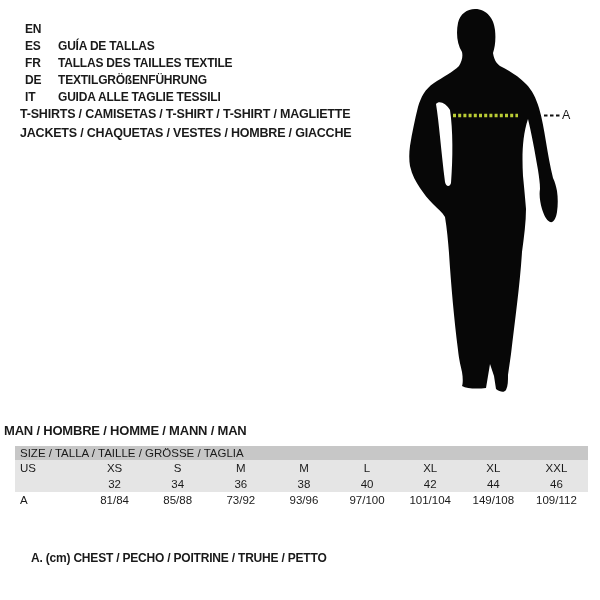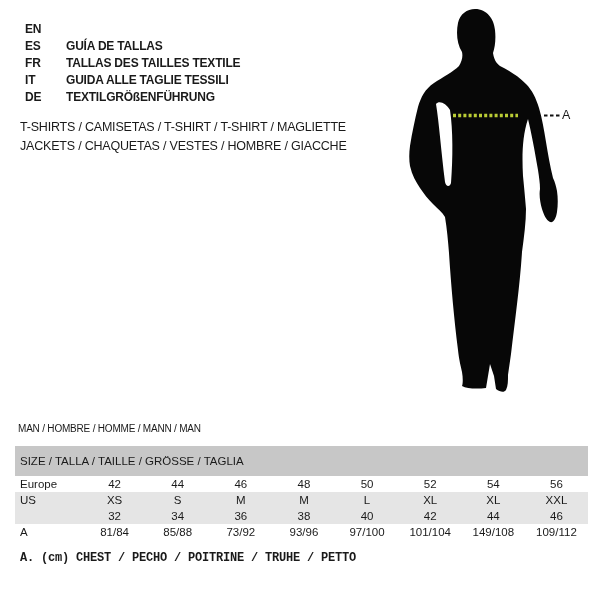--- a/index.html
+++ b/index.html
@@ -3,67 +3,67 @@
 <meta charset="utf-8">
 <style>
   * { margin:0; padding:0; box-sizing:border-box; }
   html,body { background:#fff; }
   .page {
     position:relative; width:600px; height:600px; background:#ffffff;
     font-family:"Liberation Sans", sans-serif; color:#1a1a1a; overflow:hidden;
   }
   
   .lang-list { position:absolute; top:21px; left:25px; }
-  .lang-row { display:flex; line-height:17px; font-size:12px; font-weight:bold; letter-spacing:-0.2px;gap:8px; }
+  .lang-row { display:flex; line-height:17px; font-size:12px; font-weight:bold; letter-spacing:-0.2px; }
   .lang-code { width:33px; }
   
-  .categories { position:absolute; top:118px; left:20px; font-size:12.5px; font-weight:normal; line-height:18.5px; letter-spacing:-0.2px; }
+  .categories { position:absolute; top:105px; left:20px; font-size:12.5px; font-weight:bold; line-height:18.5px; letter-spacing:-0.2px; }
   
   .figure { position:absolute; top:0; left:390px; width:210px; height:400px; }
   .figure svg { display:block; }
   .measure-label { position:absolute; top:108px; left:172px; font-size:12.5px; letter-spacing:0; }
   
-  .man-heading { position:absolute; top:423px; left:18px; font-size:10px; font-weight:normal; letter-spacing:-0.2px; }
+  .man-heading { position:absolute; top:423px; left:4px; font-size:13px; font-weight:bold; letter-spacing:-0.2px; }
   
   .size-table {
     position:absolute; top:446px; left:15px; width:573px;
     border-collapse:collapse; table-layout:fixed; font-size:11.5px;
   }
   .size-table col.label-col { width:68px; }
   .size-table td { padding:0; vertical-align:middle; text-align:center; height:16px; }
   .size-table td.row-label { text-align:left; padding-left:5px; }
-  .size-table tr.thead td { background:#c7c7c7; text-align:left; padding-left:5px; height:30px; }
+  .size-table tr.thead td { background:#c7c7c7; text-align:left; padding-left:5px; height:14px; }
   .size-table tr.shaded td { background:#e5e5e5; }
   
-  .footnote { position:absolute; top:551px; left:20px; font-size:12px; font-weight:bold; letter-spacing:-0.2px;font-family:Liberation Mono, monospace; }
+  .footnote { position:absolute; top:551px; left:31px; font-size:12px; font-weight:bold; letter-spacing:-0.2px; }
 </style>
 </head>
 <body>
 
 <div class="page">
 
   <div class="lang-list">
     <div class="lang-row">
       <span class="lang-code">EN</span>
     </div>
     <div class="lang-row">
       <span class="lang-code">ES</span>
       <span class="lang-title">GUÍA DE TALLAS</span>
     </div>
     <div class="lang-row">
       <span class="lang-code">FR</span>
       <span class="lang-title">TALLAS DES TAILLES TEXTILE</span>
     </div>
     <div class="lang-row">
+      <span class="lang-code">DE</span>
+      <span class="lang-title">TEXTILGRÖßENFÜHRUNG</span>
+    </div>
+    <div class="lang-row">
       <span class="lang-code">IT</span>
       <span class="lang-title">GUIDA ALLE TAGLIE TESSILI</span>
-    </div>
-    <div class="lang-row">
-      <span class="lang-code">DE</span>
-      <span class="lang-title">TEXTILGRÖßENFÜHRUNG</span>
     </div>
   </div>
 
   <div class="categories">
     <div>T-SHIRTS / CAMISETAS / T-SHIRT / T-SHIRT / MAGLIETTE</div>
     <div>JACKETS / CHAQUETAS / VESTES / HOMBRE / GIACCHE</div>
   </div>
 
   <div class="figure">
     <svg width="210" height="400" viewBox="0 0 210 400">
@@ -134,31 +134,20 @@
         <col>
         <col>
         <col>
         <col>
         <col>
     </colgroup>
     <tbody>
       <tr class="thead">
         <td colspan="9">SIZE / TALLA / TAILLE / GRÖSSE / TAGLIA</td>
       </tr>
-      <tr>
-        <td class="row-label">Europe</td>
-        <td>42</td>
-        <td>44</td>
-        <td>46</td>
-        <td>48</td>
-        <td>50</td>
-        <td>52</td>
-        <td>54</td>
-        <td>56</td>
-      </tr>
       <tr class="shaded">
         <td class="row-label">US</td>
         <td>XS</td>
         <td>S</td>
         <td>M</td>
         <td>M</td>
         <td>L</td>
         <td>XL</td>
         <td>XL</td>
         <td>XXL</td>

